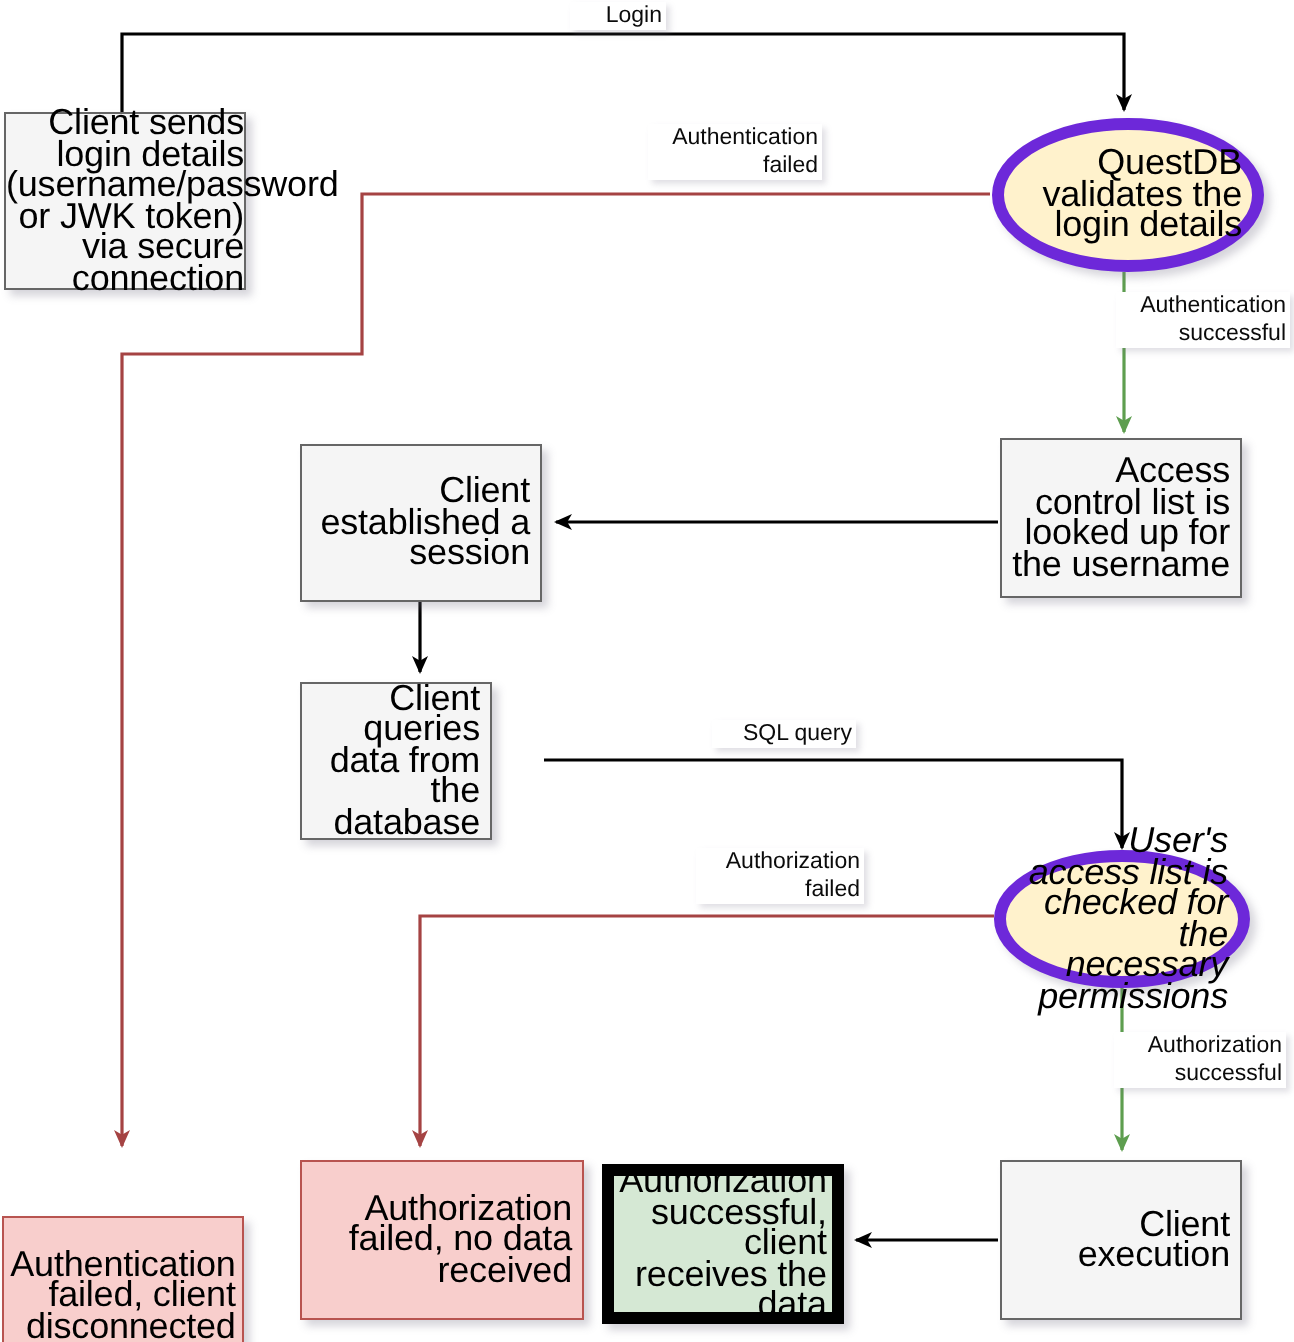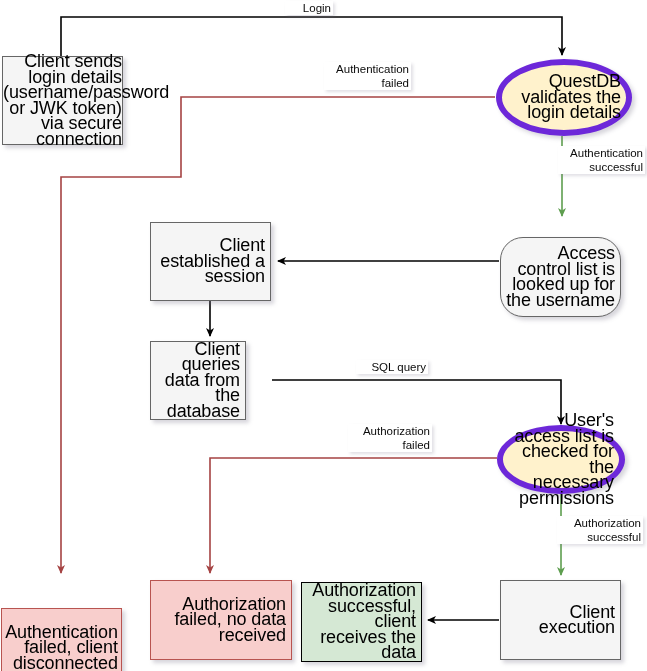--- a/index.html
+++ b/index.html
@@ -52,21 +52,21 @@
     border-radius: 50%;
     box-shadow: 3px 3px 4px rgba(120,115,135,0.30);
   }
   .fail {
     background: #f8cecc;
     border: 1px solid #b85450;
     box-shadow: 3px 3px 4px rgba(120,115,135,0.30);
   }
   .ok {
     background: #d5e8d4;
-    border: 1px solid #000000;
+    border: 6px solid #000000;
     box-shadow: 3px 3px 4px rgba(120,115,135,0.30);
   }
   .edge-label {
     position: absolute;
     font-size: 11.5px;
     line-height: 14px;
     color: #0b0b0b;
     text-align: right;
     background: #ffffff;
     padding: 0 2px;
@@ -131,33 +131,33 @@
   </svg>
 
   <div class="node rect" style="left:2px; top:56px; width:121px; height:89px;">
     <span class="inner">Client sends login details (username/password or JWK token) via secure connection</span>
   </div>
 
   <div class="node ellipse" style="left:496px; top:59px; width:136px; height:77px;">
     <span class="inner">QuestDB validates the login details</span>
   </div>
 
-  <div class="node rect" style="left:500px; top:237px; width:121px; height:80px;border-radius:23px;">
+  <div class="node rect" style="left:500px; top:219px; width:121px; height:80px;">
     <span class="inner">Access control list is looked up for the username</span>
   </div>
 
   <div class="node rect" style="left:150px; top:222px; width:121px; height:79px;">
     <span class="inner">Client established a session</span>
   </div>
 
   <div class="node rect" style="left:150px; top:341px; width:96px; height:79px;">
     <span class="inner">Client queries data from the database</span>
   </div>
 
-  <div class="node ellipse" style="left:497px; top:425px; width:128px; height:69px;">
+  <div class="node ellipse" style="left:497px; top:425px; width:128px; height:69px;font-style:italic;">
     <span class="inner">User's access list is checked for the necessary permissions</span>
   </div>
 
   <div class="node fail" style="left:1px; top:580px; width:121px; height:80px;margin-top:28px;">
     <span class="inner">Authentication failed, client disconnected</span>
   </div>
 
   <div class="node fail" style="left:150px; top:580px; width:142px; height:80px;">
     <span class="inner">Authorization failed, no data received</span>
   </div>

